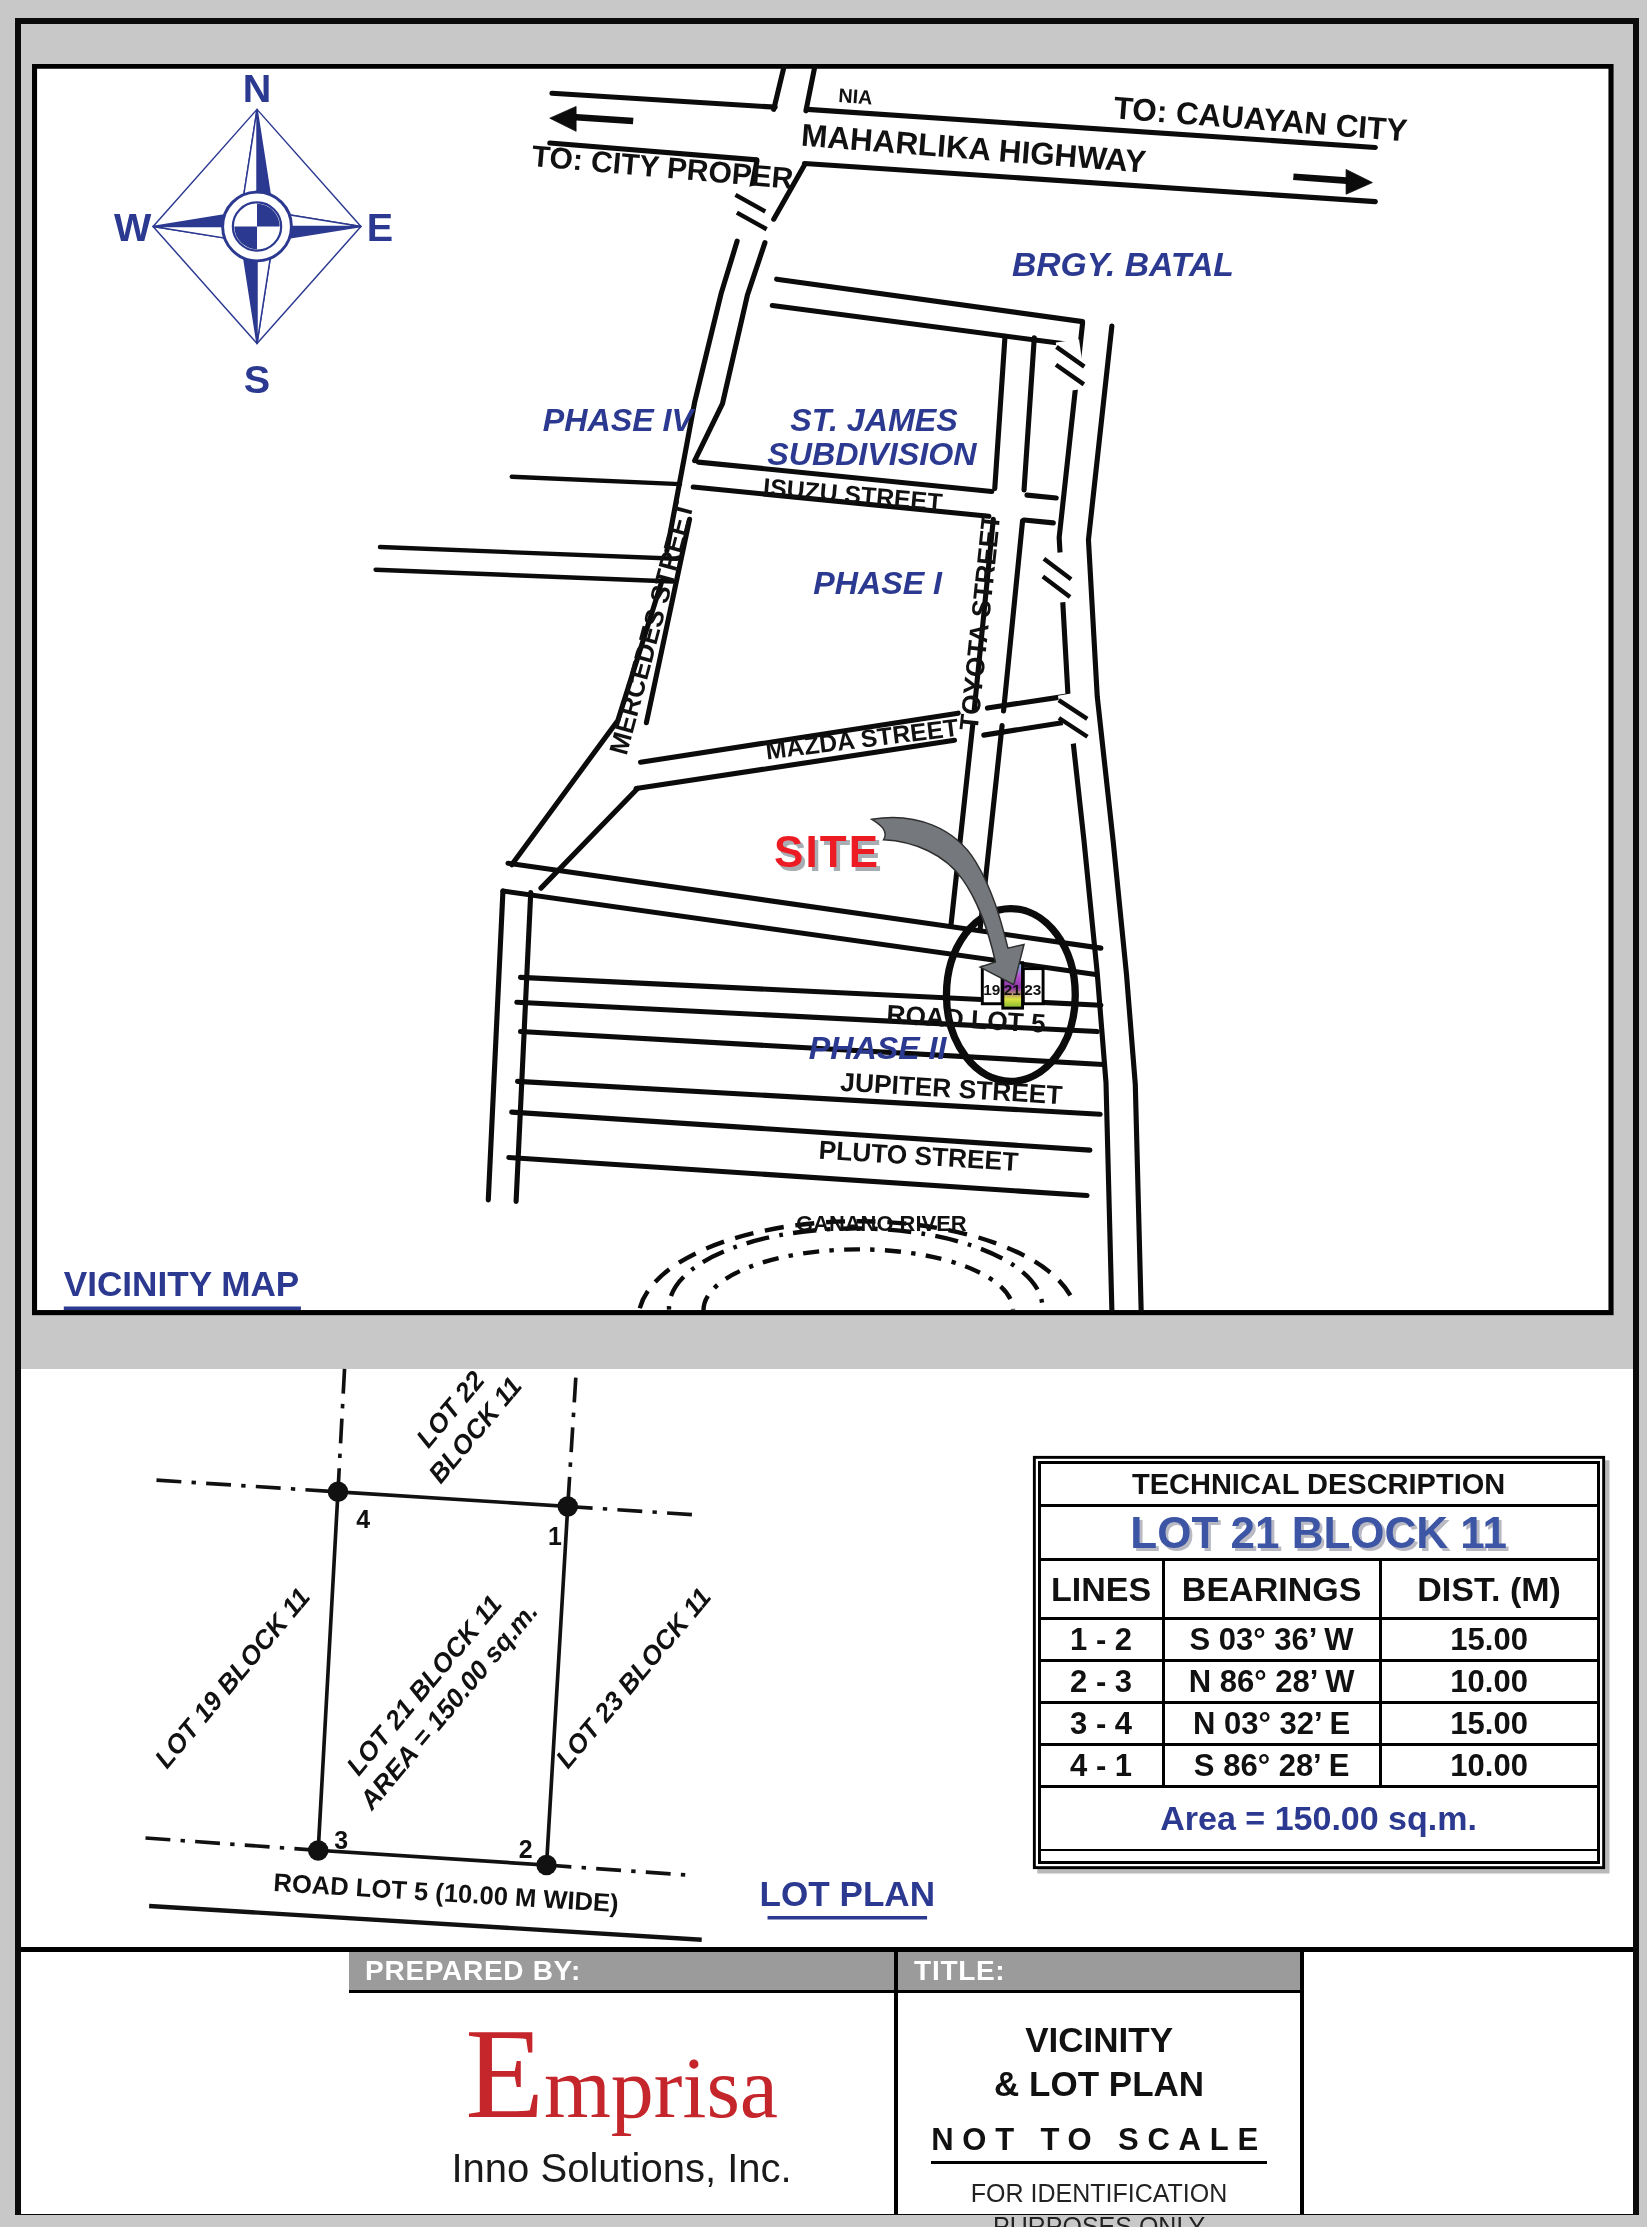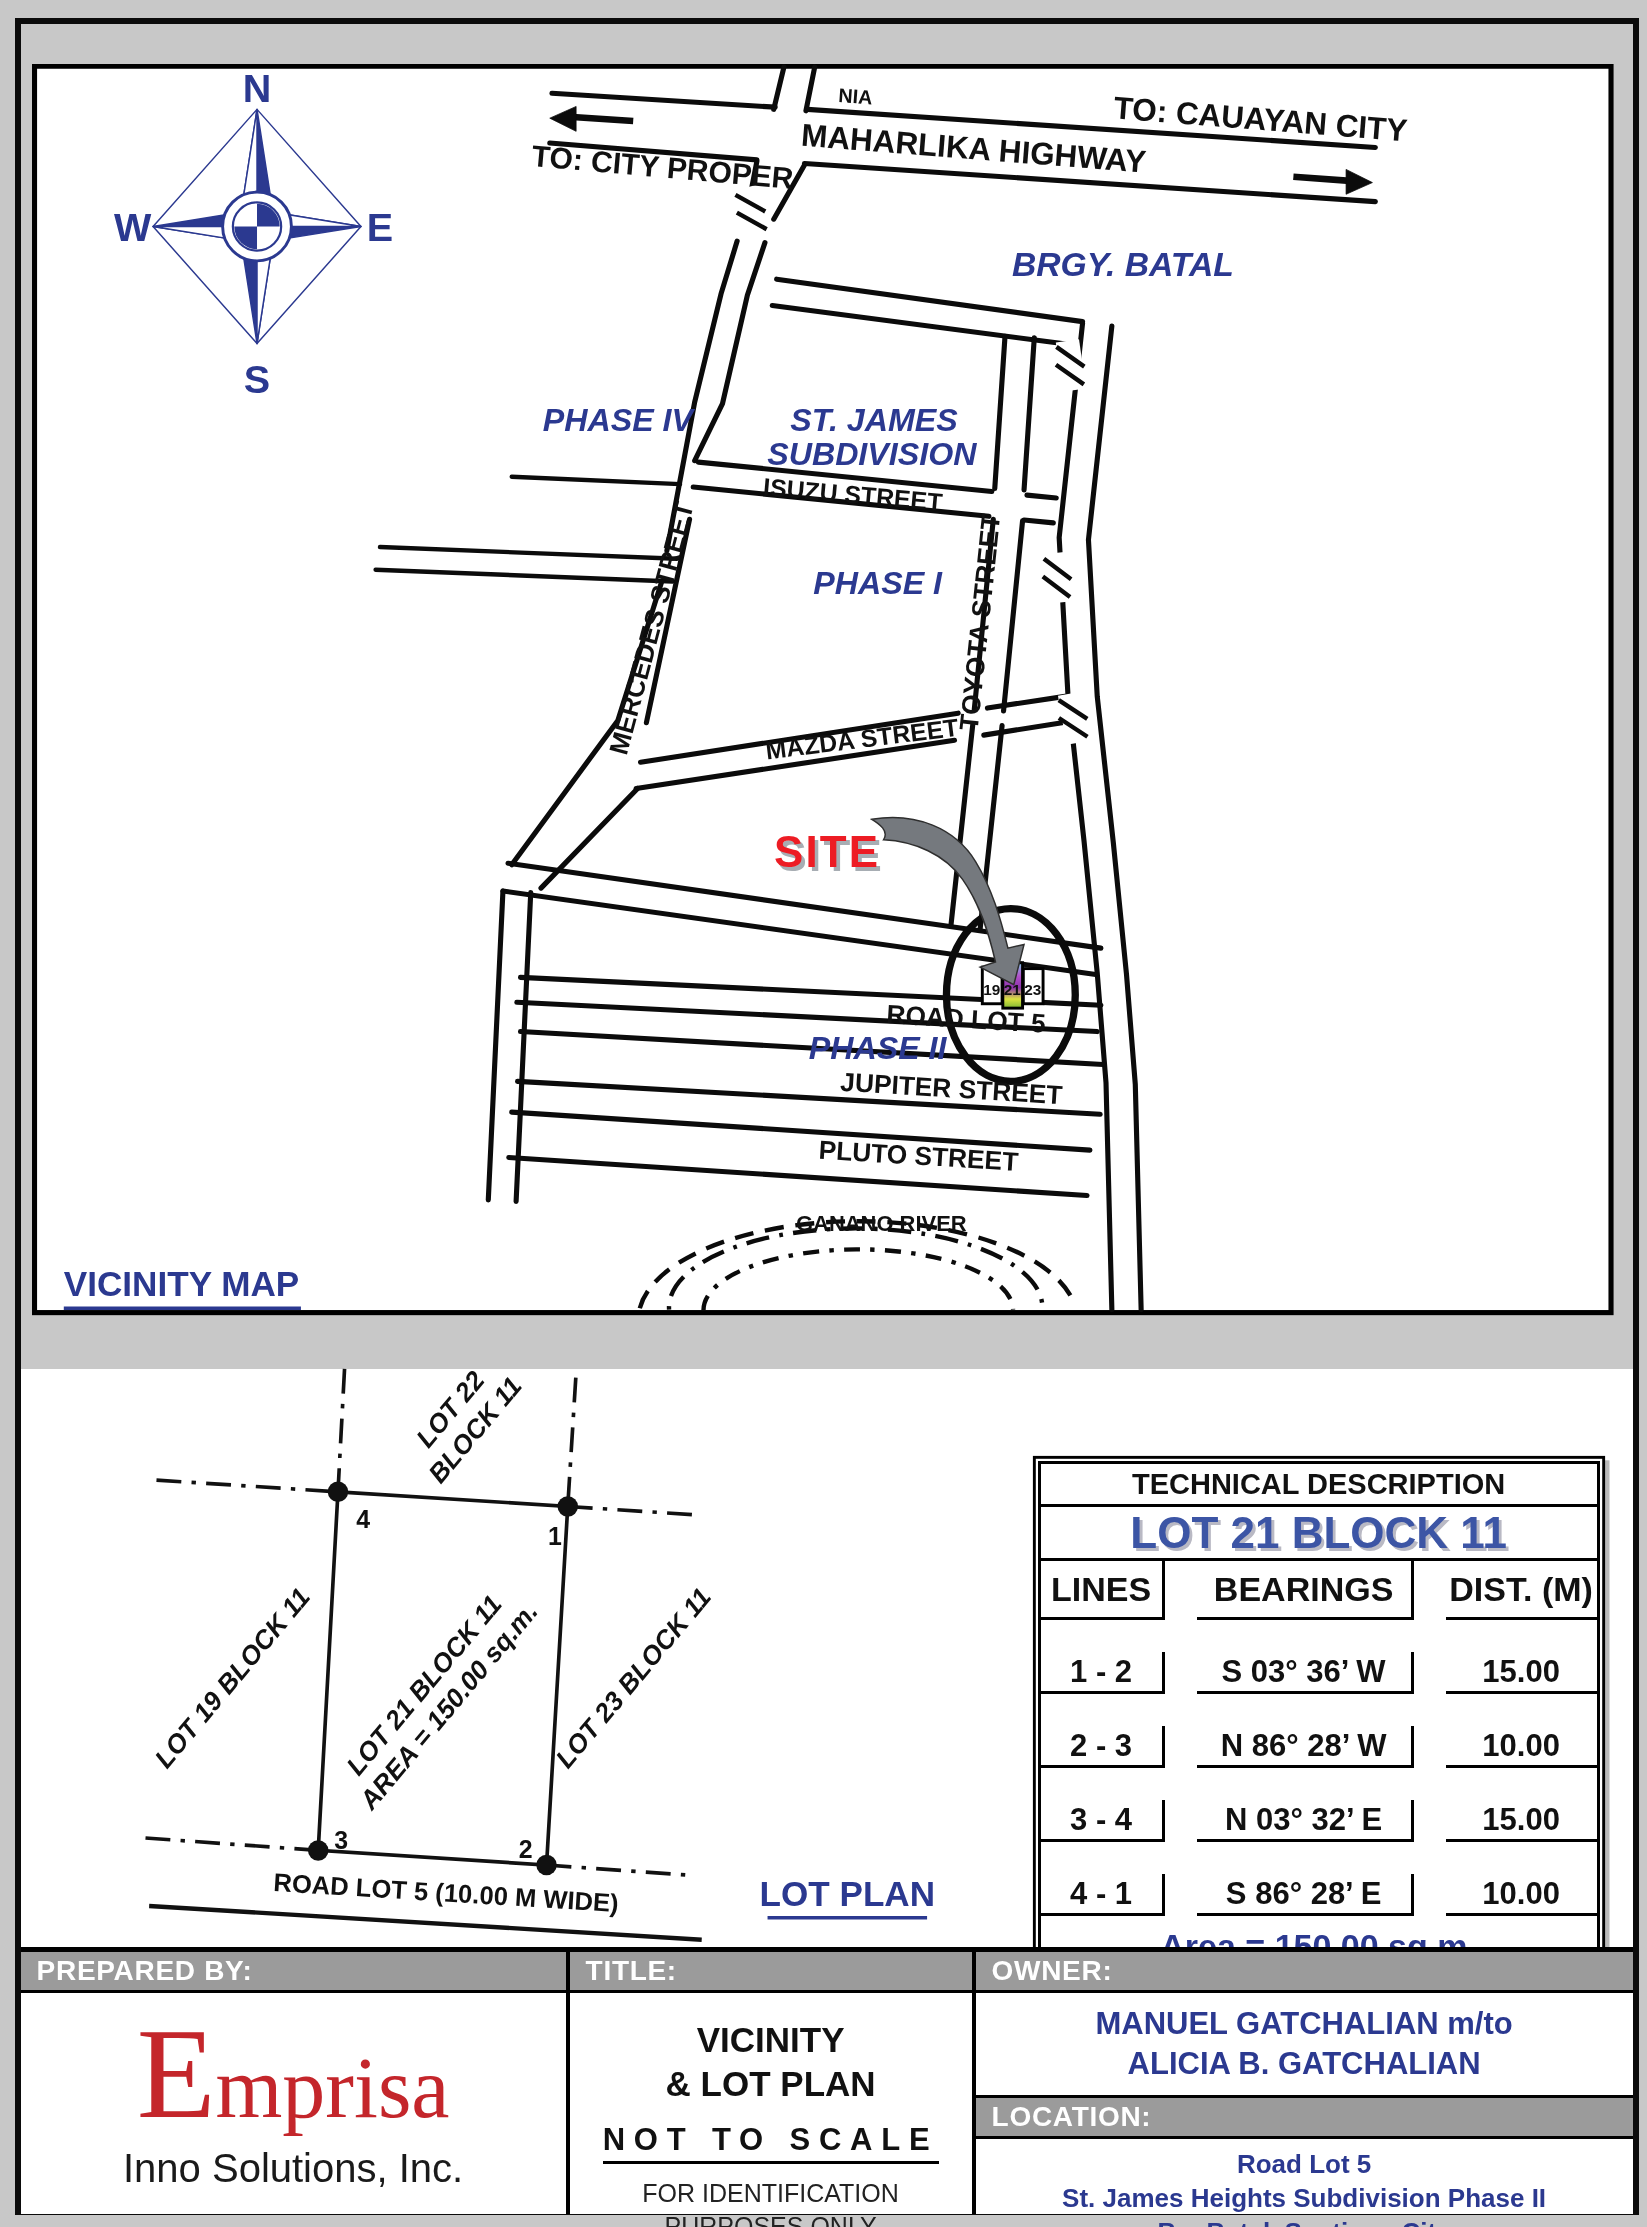--- a/index.html
+++ b/index.html
@@ -12,21 +12,21 @@
   .roadlbl{font-weight:bold;fill:#111;}
   .phaselbl{font-weight:bold;font-style:italic;fill:#2b3990;}
 
   
   #tech{position:absolute;left:1017px;top:1437px;width:556px;border:3.7px solid #000;
         background:#fff;box-shadow:0 0 0 2.2px #fff,0 0 0 5.1px #000, 4.4px 4.4px 0 5.1px #b9b9b9;}
   #tech .trow{border-bottom:3.7px solid #000;display:flex;align-items:center;justify-content:center;}
   #tech .t-title{height:40px;font-weight:bold;font-size:29px;color:#111;}
   #tech .t-sub{height:51px;font-weight:bold;font-size:44px;color:#3c55a5;
                text-shadow:2.9px 2.9px 0 #b9b9c4;}
-  #tech .grid{display:grid;grid-template-columns:124px 217px 1fr;gap:32px;}
+  #tech .grid{display:grid;grid-template-columns:124px 217px 1fr;}
   #tech .cell{border-bottom:3.7px solid #000;border-right:3.7px solid #000;
               display:flex;align-items:center;justify-content:center;
               font-weight:bold;color:#111;}
   #tech .cell:nth-child(3n){border-right:none;}
   #tech .hcell{height:56px;font-size:34px;}
   #tech .dcell{height:39px;font-size:31px;}
   #tech .t-area{height:61px;font-weight:bold;font-size:34px;color:#2b3990;border-bottom:2.9px solid #000;}
   #tech .t-empty{height:10.2px;border-bottom:none;}
 
   
@@ -280,30 +280,17 @@
       <div class="t-wrap">
         <div class="big">VICINITY</div>
         <div class="big2">&amp; LOT PLAN</div>
         <div class="scale">NOT TO SCALE</div>
         <div class="purpose">
           <div>FOR IDENTIFICATION</div>
           <div>PURPOSES ONLY</div>
         </div>
       </div>
     </div>
-    <div class="tb-col" id="tb3">
-      <div class="graybar">OWNER:</div>
-      <div class="owner-lines">
-        <div>MANUEL GATCHALIAN m/to</div>
-        <div>ALICIA B. GATCHALIAN</div>
-      </div>
-      <div class="graybar locbar">LOCATION:</div>
-      <div class="loc-lines">
-        <div>Road Lot 5</div>
-        <div>St. James Heights Subdivision Phase II</div>
-        <div>Bo. Batal, Santiago City</div>
-      </div>
-    </div>
   </div>
 
  </div>
 </div>
 
 
 </body></html>

